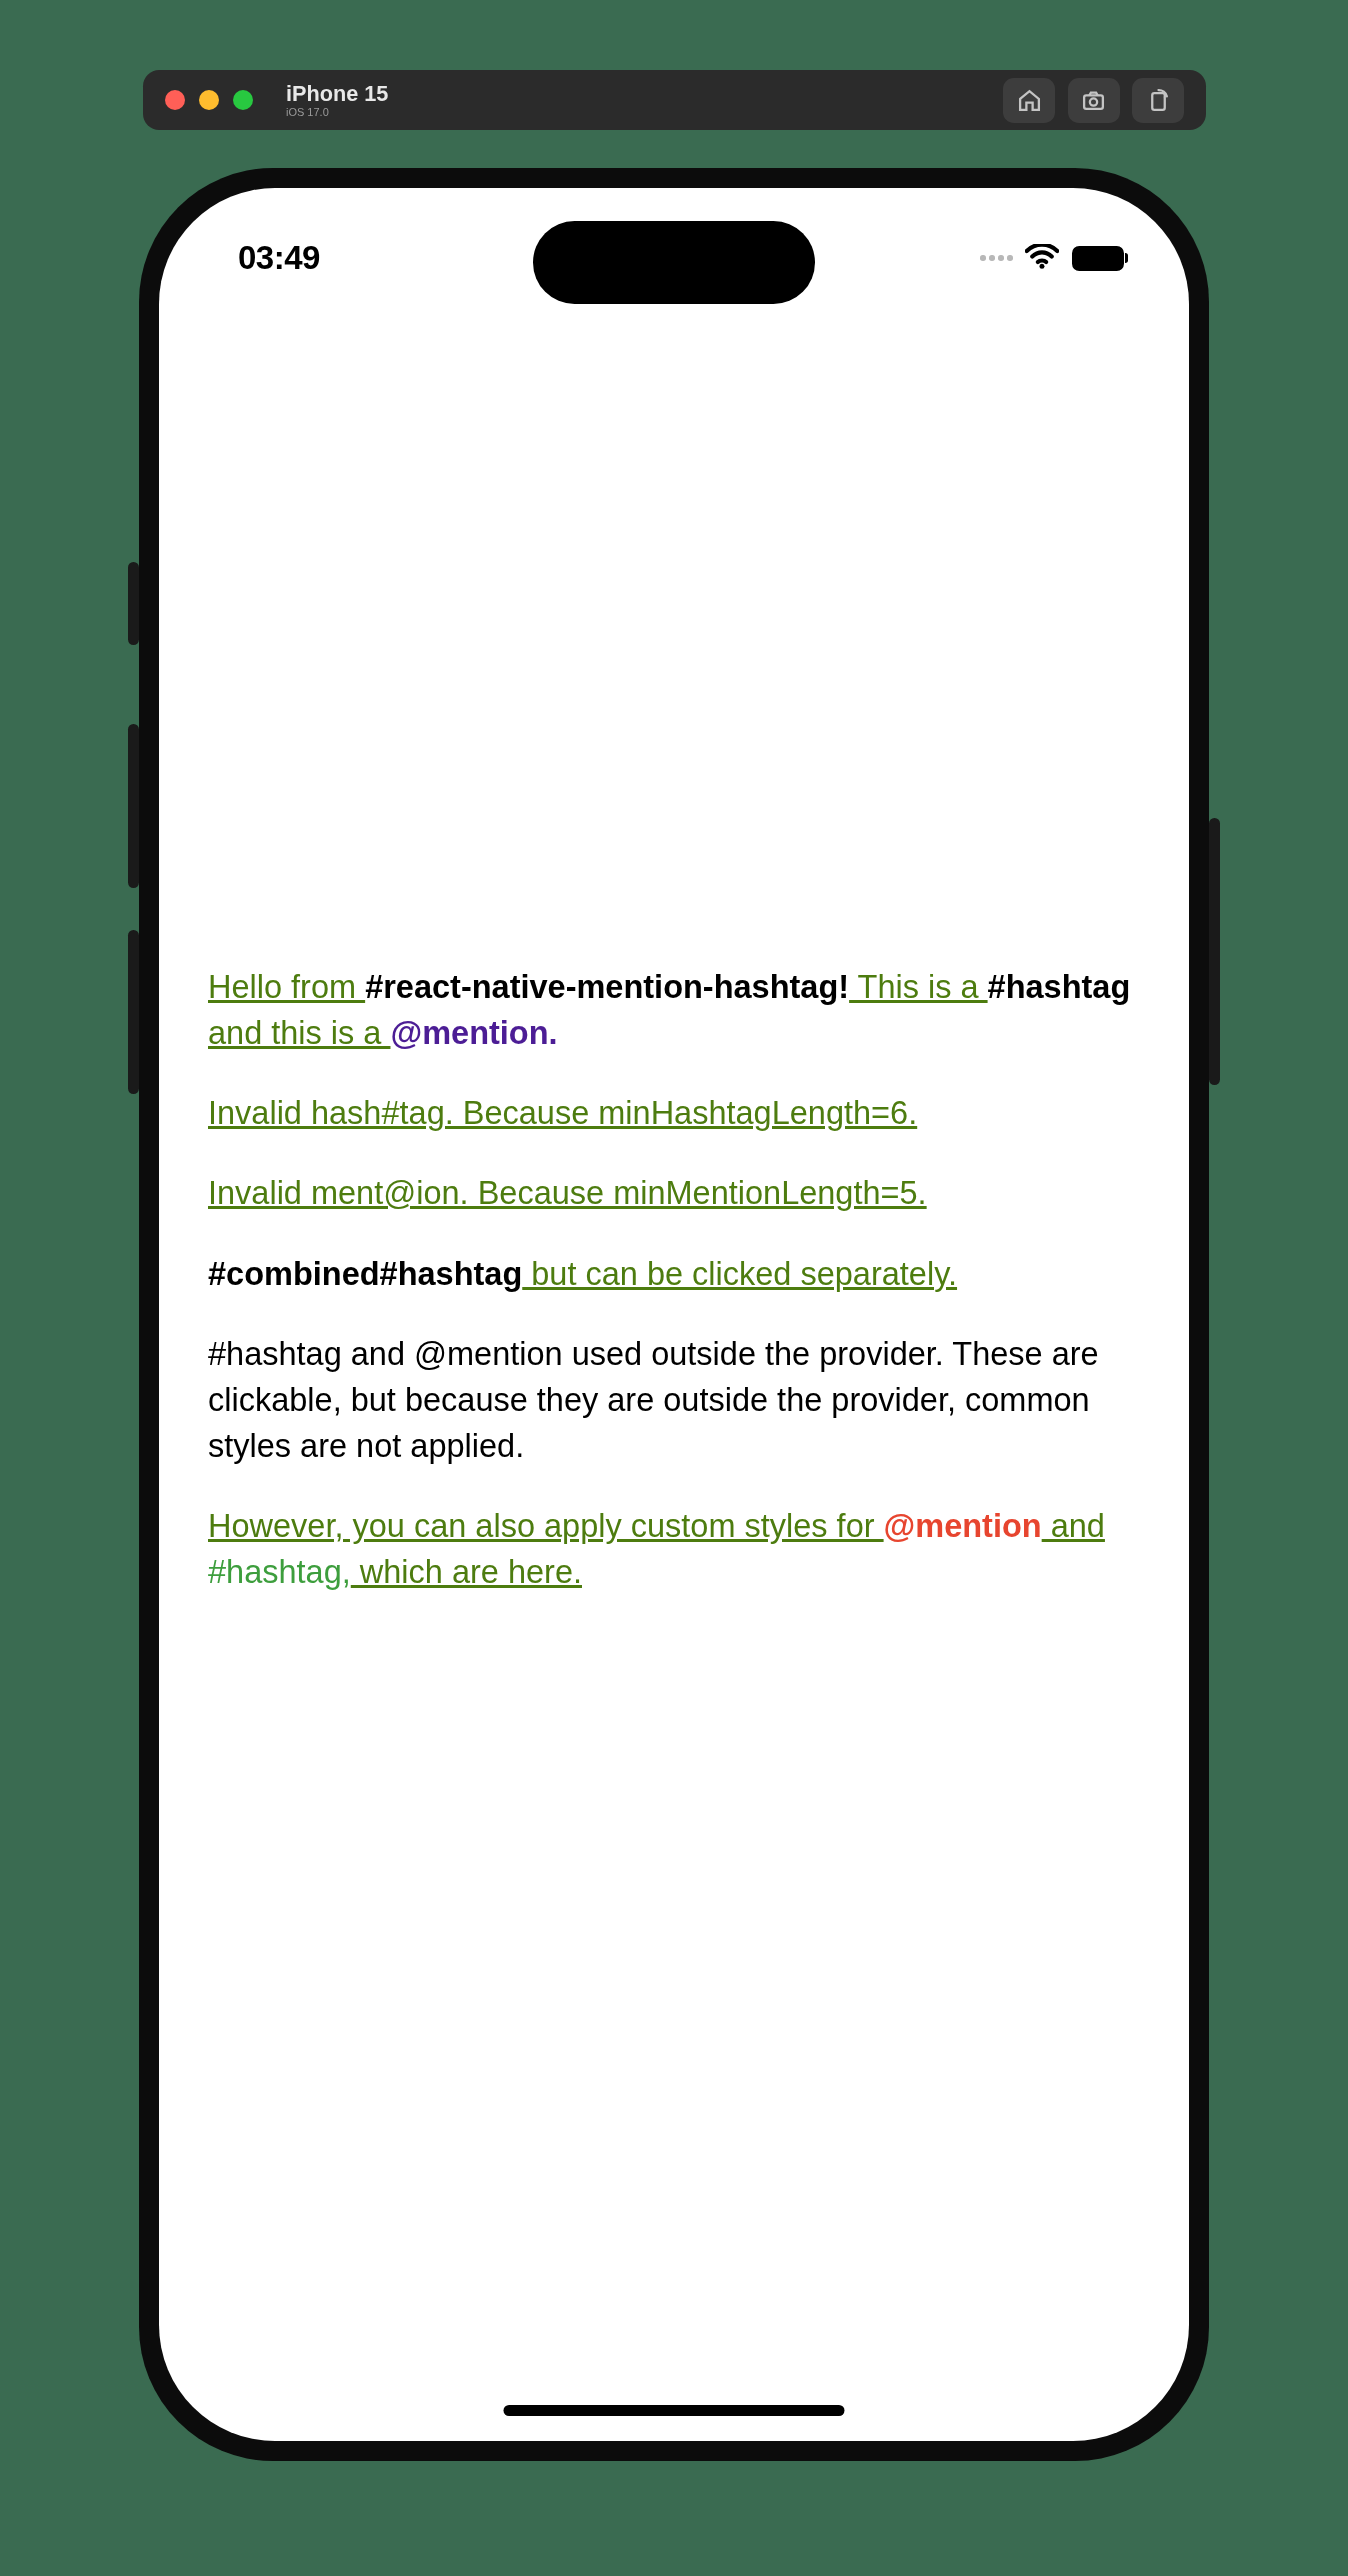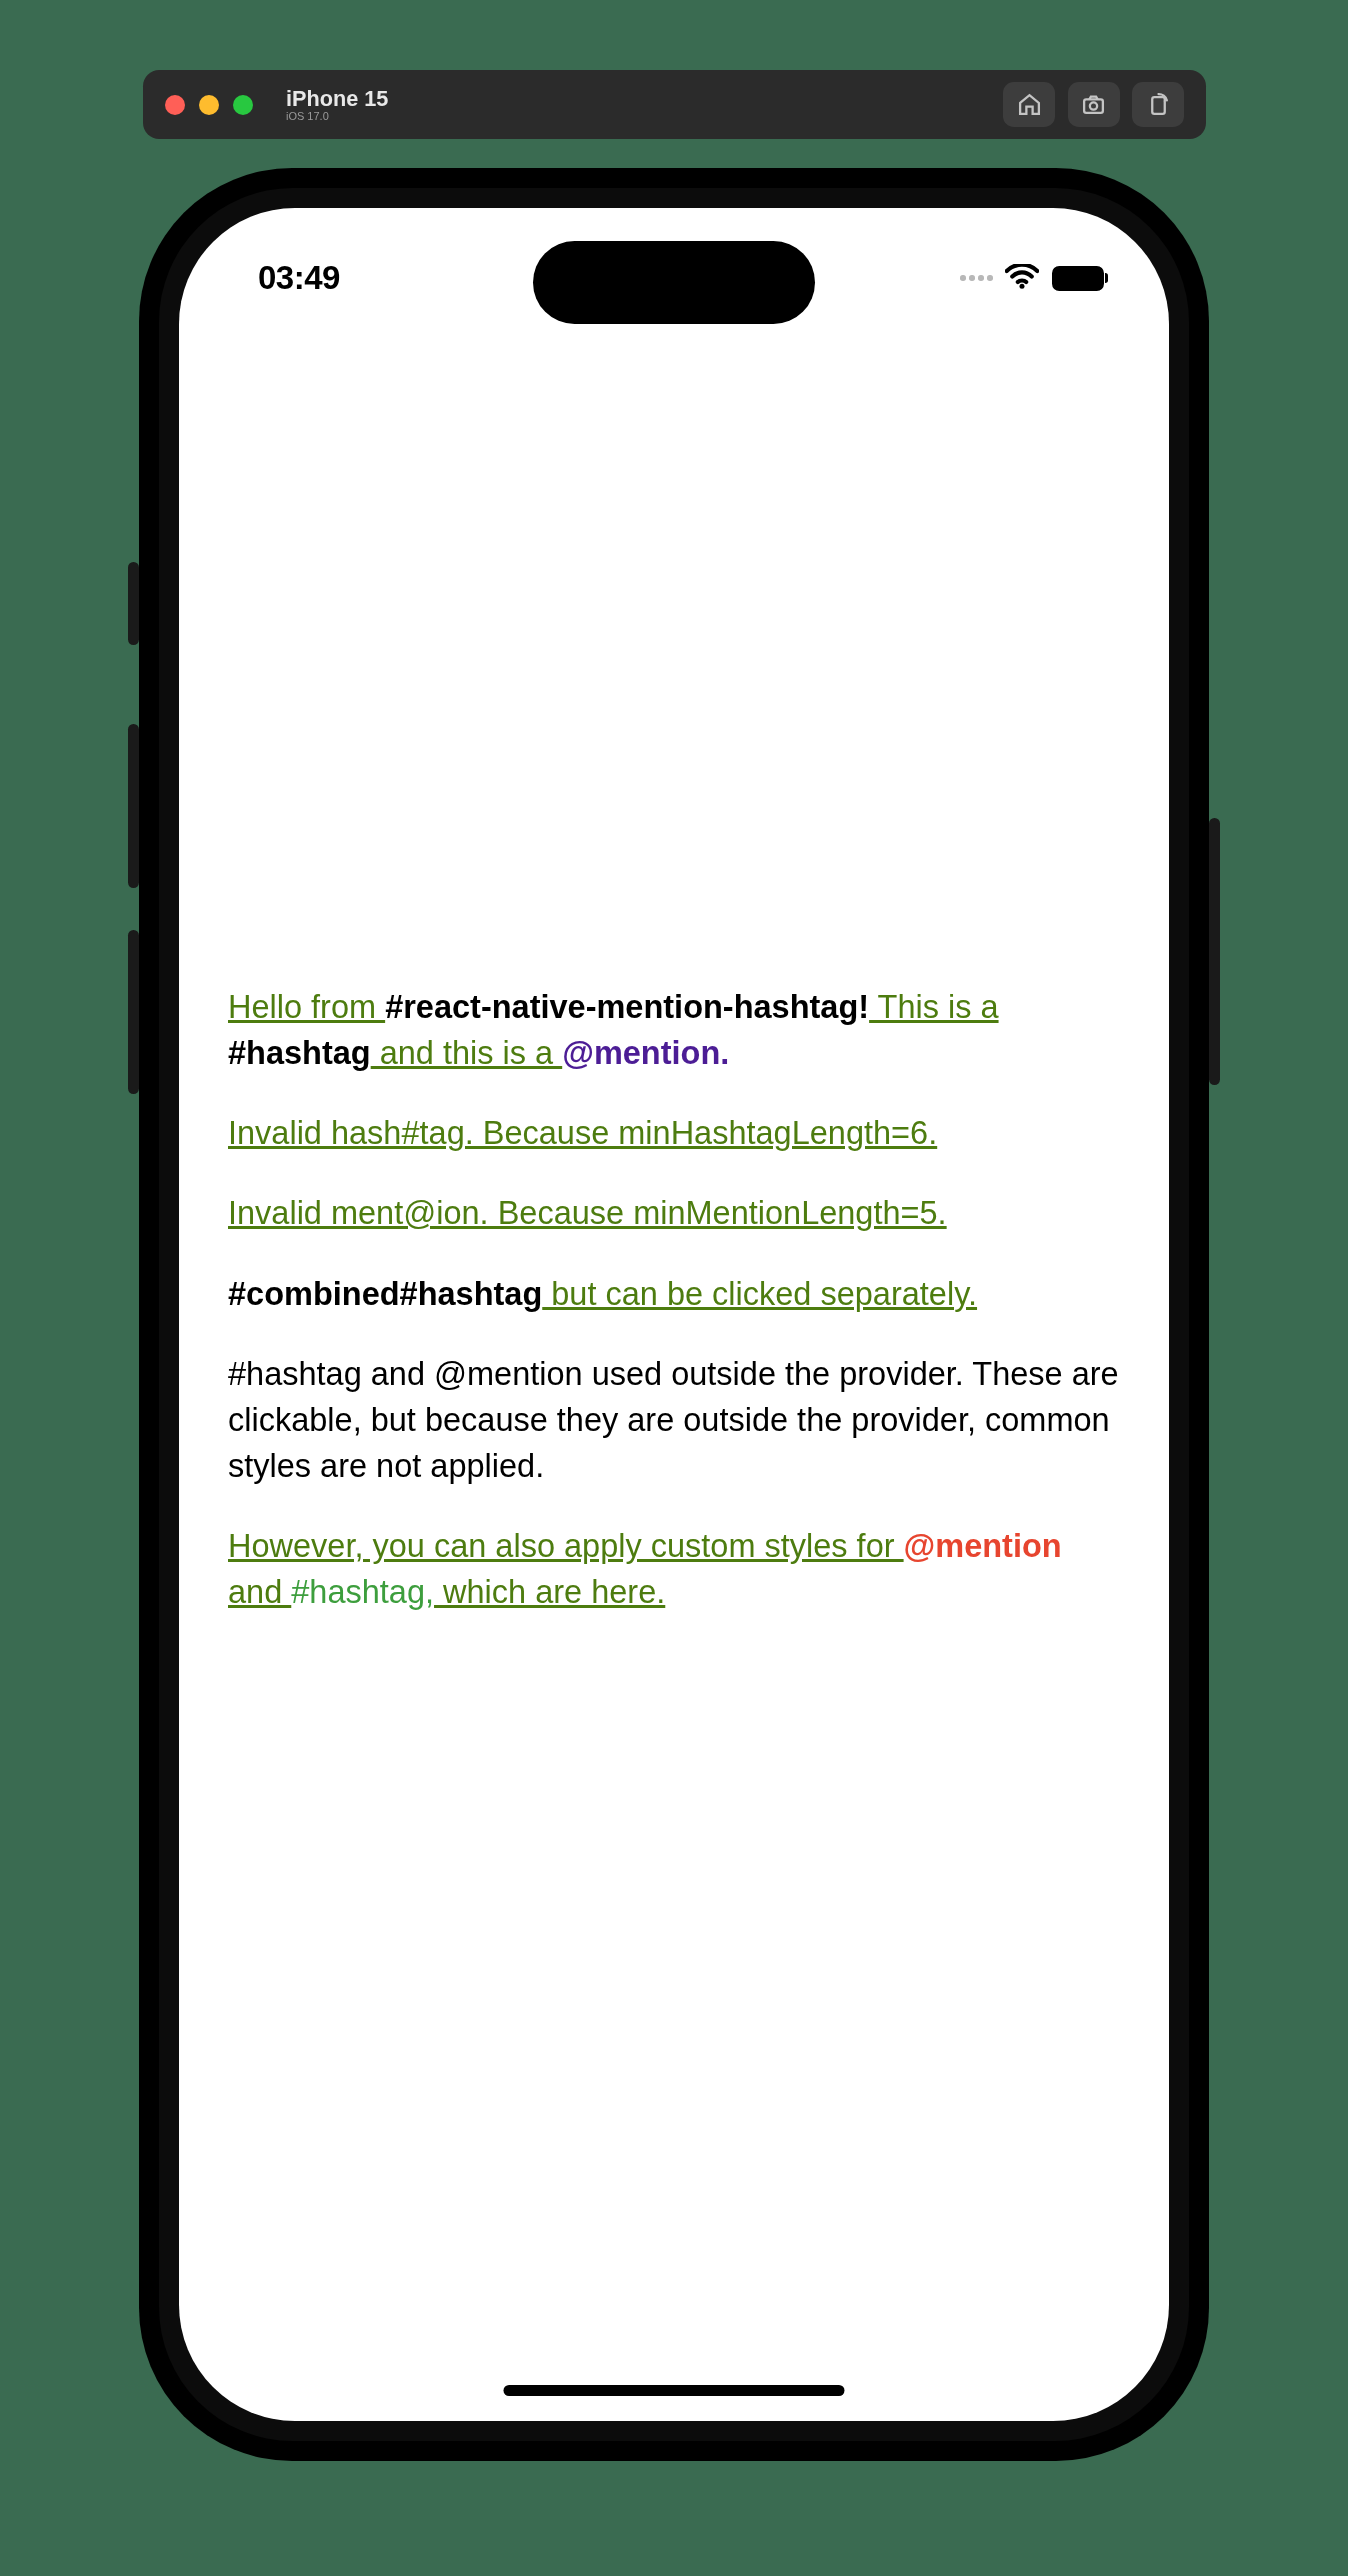--- a/index.html
+++ b/index.html
@@ -13,21 +13,21 @@
       width: 1348px;
       height: 2576px;
       position: relative;
     }
     
     .sim-toolbar {
       position: absolute;
       top: 70px;
       left: 143px;
       width: 1063px;
-      height: 69px;
+      height: 60px;
       background: #2b2b2b;
       border-radius: 16.2px;
       display: flex;
       align-items: center;
       padding: 0 21.7px;
     }
     .traffic-lights {
       display: flex;
       gap: 14.4px;
       align-items: center;
@@ -80,21 +80,20 @@
     }
     
     .phone {
       position: absolute;
       top: 168px;
       left: 139px;
       width: 1070px;
       height: 2293px;
       background: #000;
       border-radius: 153px;
-      padding: 20px;
     }
     .phone-inner {
       width: 100%;
       height: 100%;
       background: #0c0c0c;
       border-radius: 134px;
       padding: 20px;
     }
     .screen {
       width: 100%;

